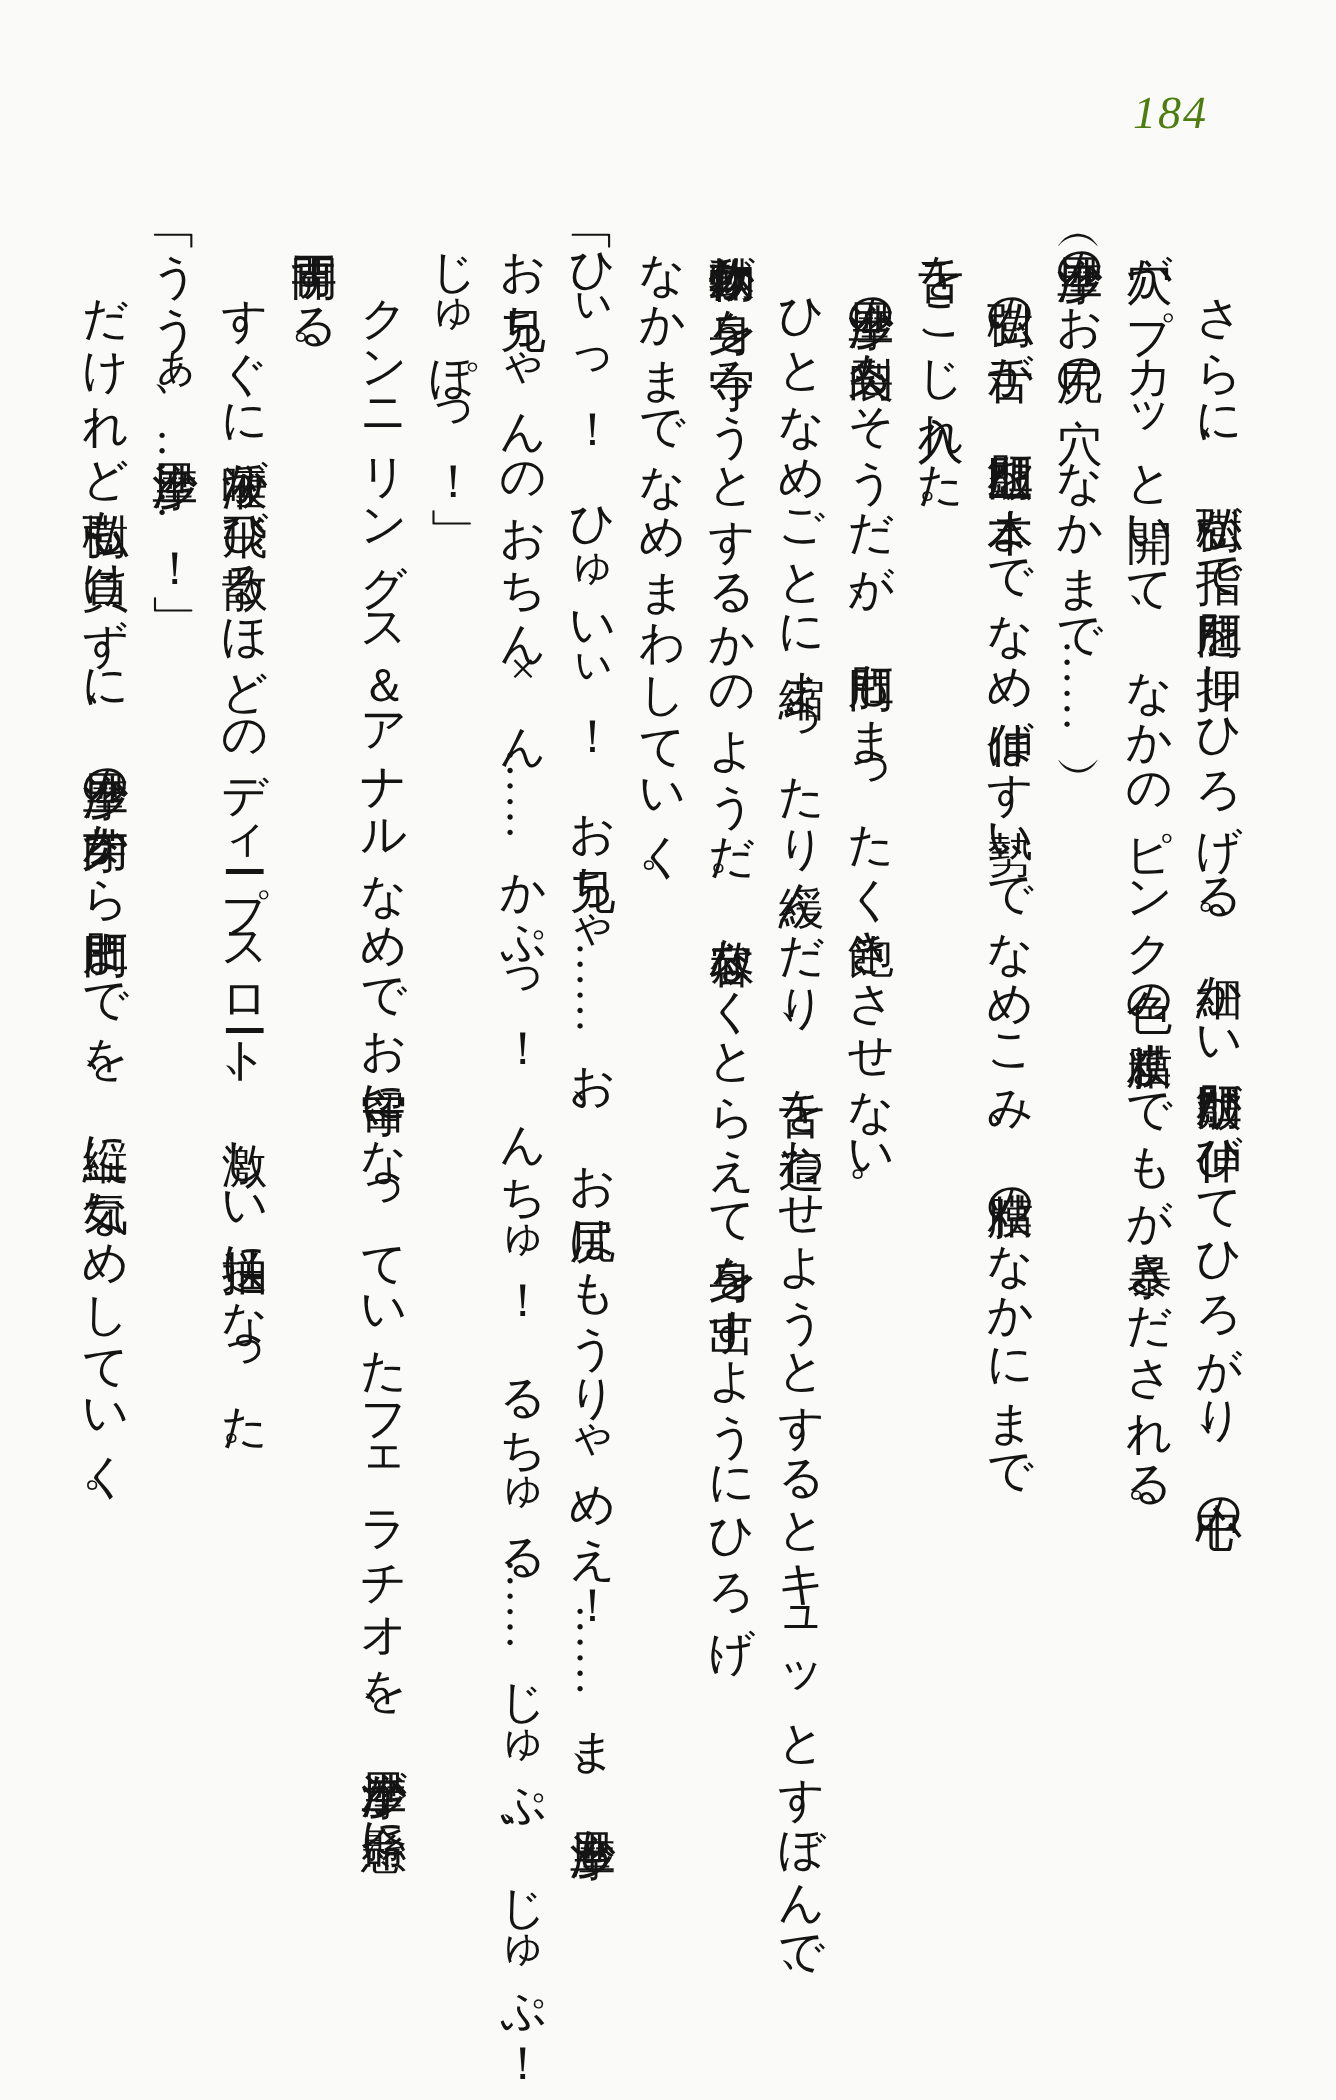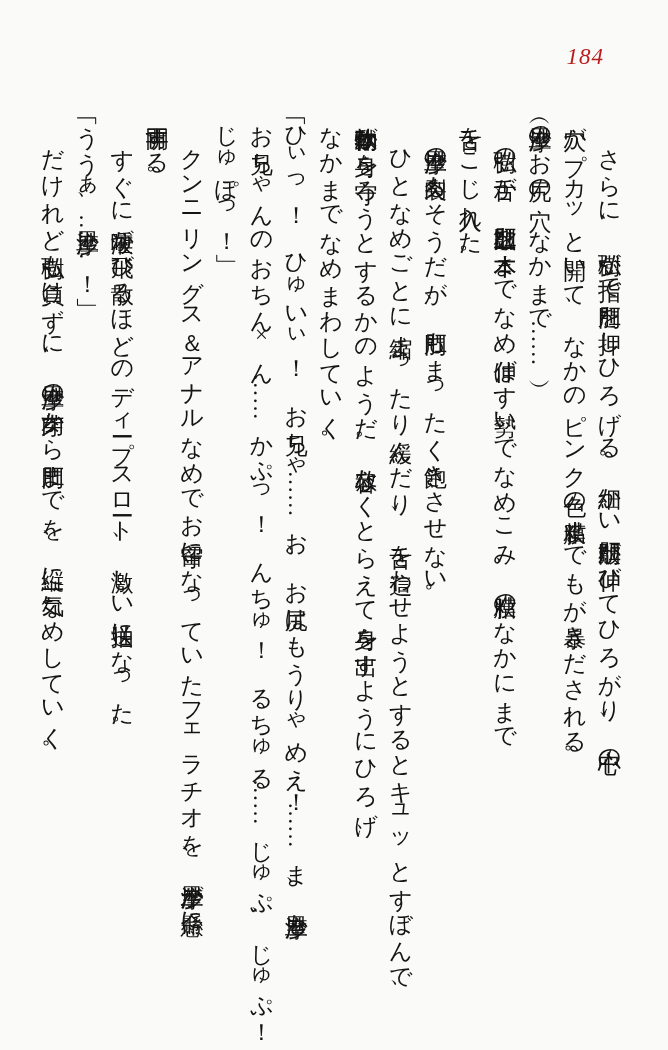--- a/index.html
+++ b/index.html
@@ -14,21 +14,21 @@
     background: #fafaf9;
     overflow: hidden;
     font-family: "Liberation Serif", "DejaVu Serif", serif;
   }
   .page-number {
     position: absolute;
     top: 44px;
     right: 64px;
     font-size: 23px;
     font-style: italic;
-    color: #b91c1c;
+    color: #4d7c0f;
     letter-spacing: 1px;
   }
   .text-block {
     position: absolute;
     top: 110px;
     right: 42px;
     height: 880px;
     writing-mode: vertical-rl;
     text-orientation: mixed;
     color: #141414;

